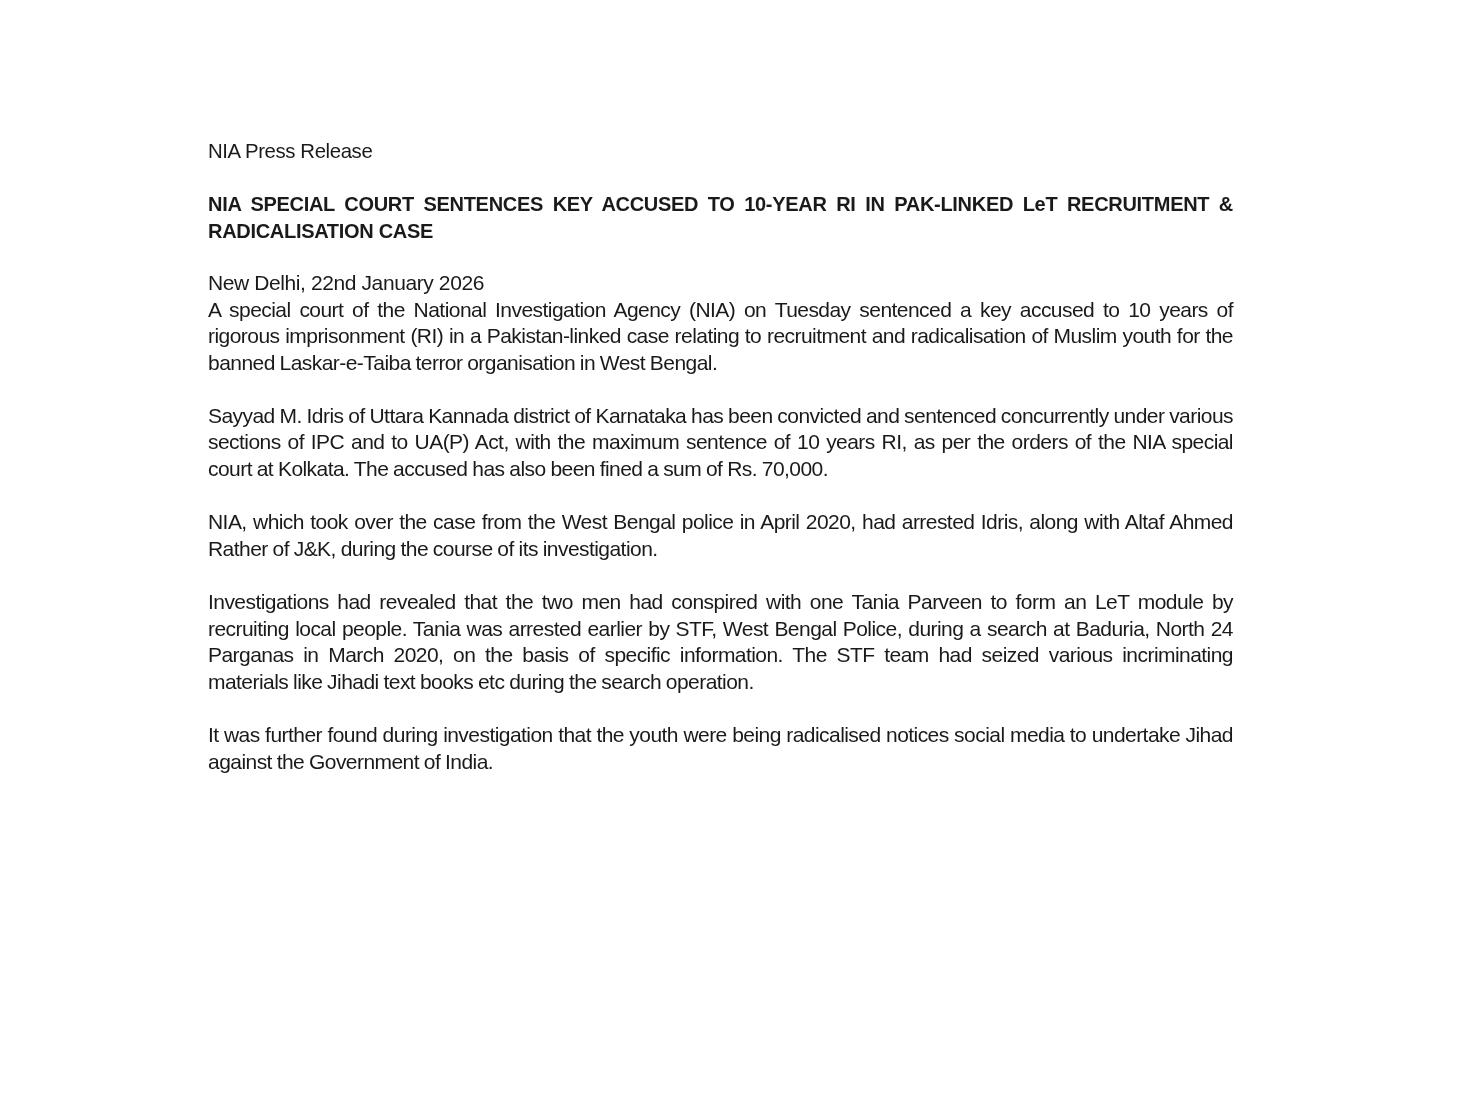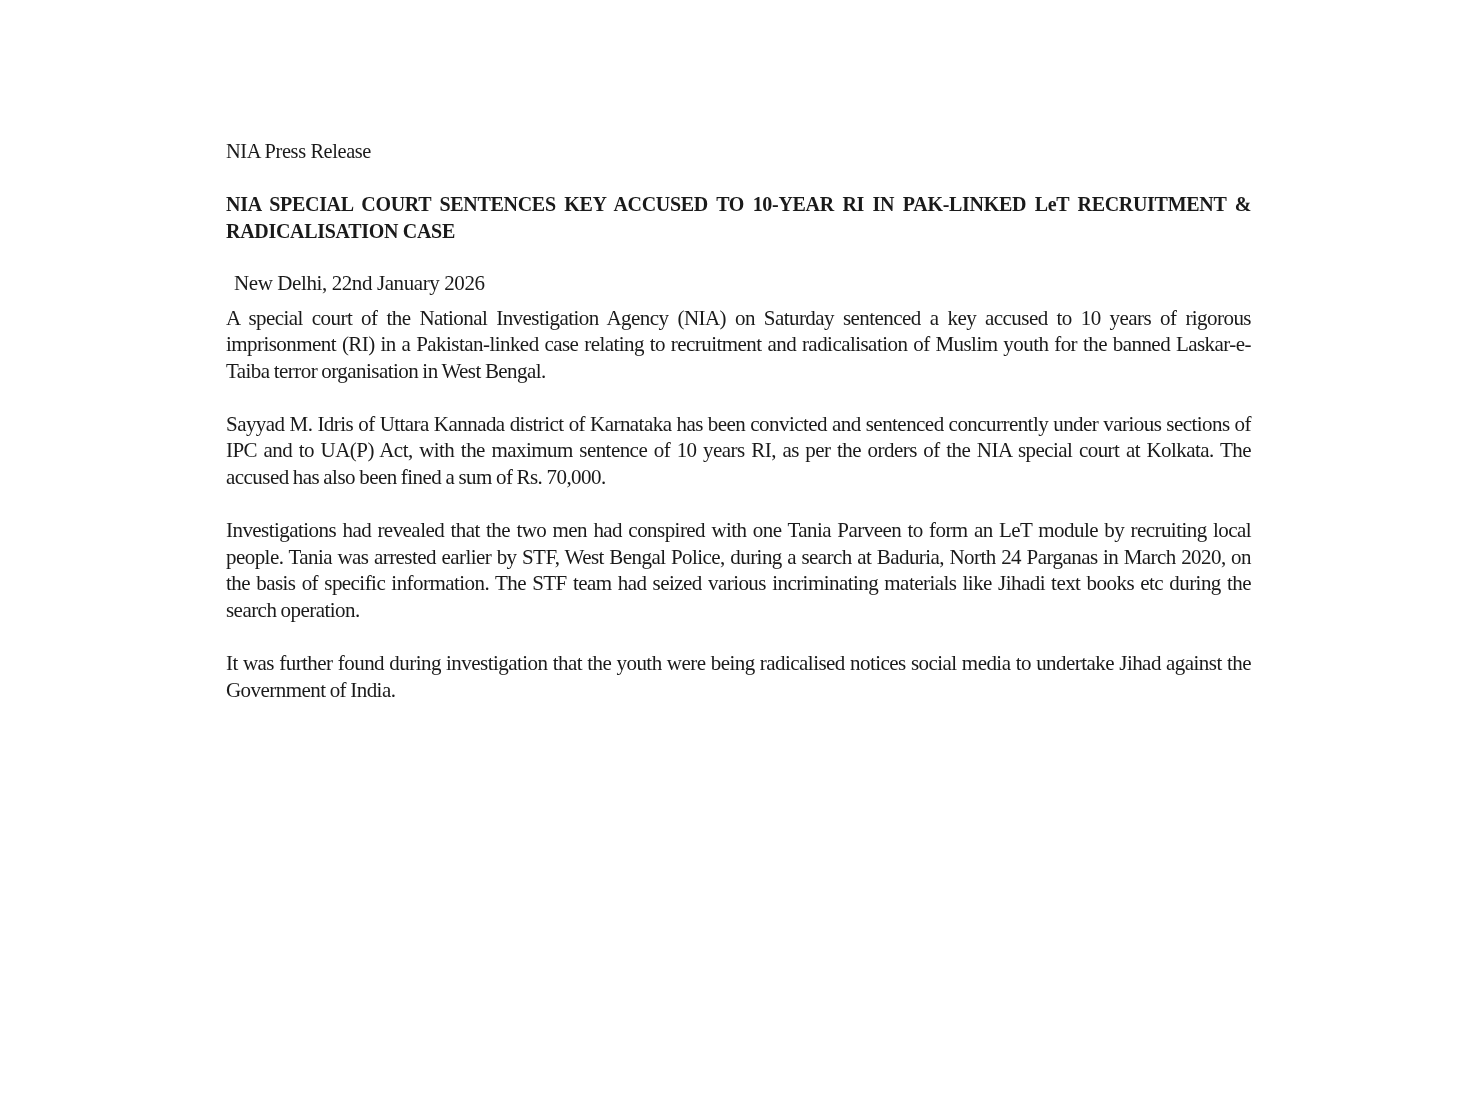--- a/index.html
+++ b/index.html
@@ -10,24 +10,23 @@
     body {
       width: 1460px;
       height: 1100px;
       position: relative;
       overflow: hidden;
       color: #1a1a1a;
       font-family: "Liberation Sans", "DejaVu Sans", sans-serif;
     }
     .page {
       position: absolute;
-      left: 226px;
+      left: 208px;
       top: 137px;
       width: 1025px;
-      font-family: Liberation Serif, serif;
     }
     .label {
       font-size: 21px;
       line-height: 28px;
       letter-spacing: -0.4px;
       margin: 0 0 26px 0;
       transform: scaleX(0.97);
       transform-origin: left;
     }
     .headline {
@@ -35,21 +34,21 @@
       line-height: 27px;
       font-weight: bold;
       text-align: justify;
       text-align-last: left;
       margin: 0 0 25px 0;
       letter-spacing: -0.3px;
     }
     .dateline {
       font-size: 21px;
       line-height: 26.5px;
-      margin: 8px;
+      margin: 0;
       letter-spacing: -0.4px;
     }
     .para {
       font-size: 21px;
       line-height: 26.6px;
       text-align: justify;
       margin: 0 0 26.6px 0;
       letter-spacing: -0.55px;
       word-spacing: -0.5px;
     }
@@ -57,17 +56,18 @@
       margin-top: 0;
     }
   </style>
 </head>
 <body>
 
 <div class="page">
   <p class="label">NIA Press Release</p>
   <h1 class="headline">NIA SPECIAL COURT SENTENCES KEY ACCUSED TO 10-YEAR RI IN PAK-LINKED LeT RECRUITMENT &amp; RADICALISATION CASE</h1>
   <p class="dateline">New Delhi, 22nd January 2026</p>
-  <p class="para first">A special court of the National Investigation Agency (NIA) on Saturday sentenced a key accused to 10 years of rigorous imprisonment (RI) in a Pakistan-linked case relating to recruitment and radicalisation of Muslim youth for the banned Laskar-e-Taiba terror organisation in West Bengal.</p>
+  <p class="para first">A special court of the National Investigation Agency (NIA) on Tuesday sentenced a key accused to 10 years of rigorous imprisonment (RI) in a Pakistan-linked case relating to recruitment and radicalisation of Muslim youth for the banned Laskar-e-Taiba terror organisation in West Bengal.</p>
   <p class="para">Sayyad M. Idris of Uttara Kannada district of Karnataka has been convicted and sentenced concurrently under various sections of IPC and to UA(P) Act, with the maximum sentence of 10 years RI, as per the orders of the NIA special court at Kolkata. The accused has also been fined a sum of Rs. 70,000.</p>
+  <p class="para">NIA, which took over the case from the West Bengal police in April 2020, had arrested Idris, along with Altaf Ahmed Rather of J&amp;K, during the course of its investigation.</p>
   <p class="para">Investigations had revealed that the two men had conspired  with one Tania Parveen  to form an LeT module by recruiting local people. Tania was arrested earlier by STF, West Bengal Police, during a search at Baduria, North 24 Parganas in March 2020, on the basis of specific information. The STF team had seized various incriminating materials like Jihadi text books etc during the search operation.</p>
   <p class="para">It was further found during investigation that the youth were being radicalised notices social media to undertake Jihad against the Government of India.</p>
 </div>
 
 </body></html>

